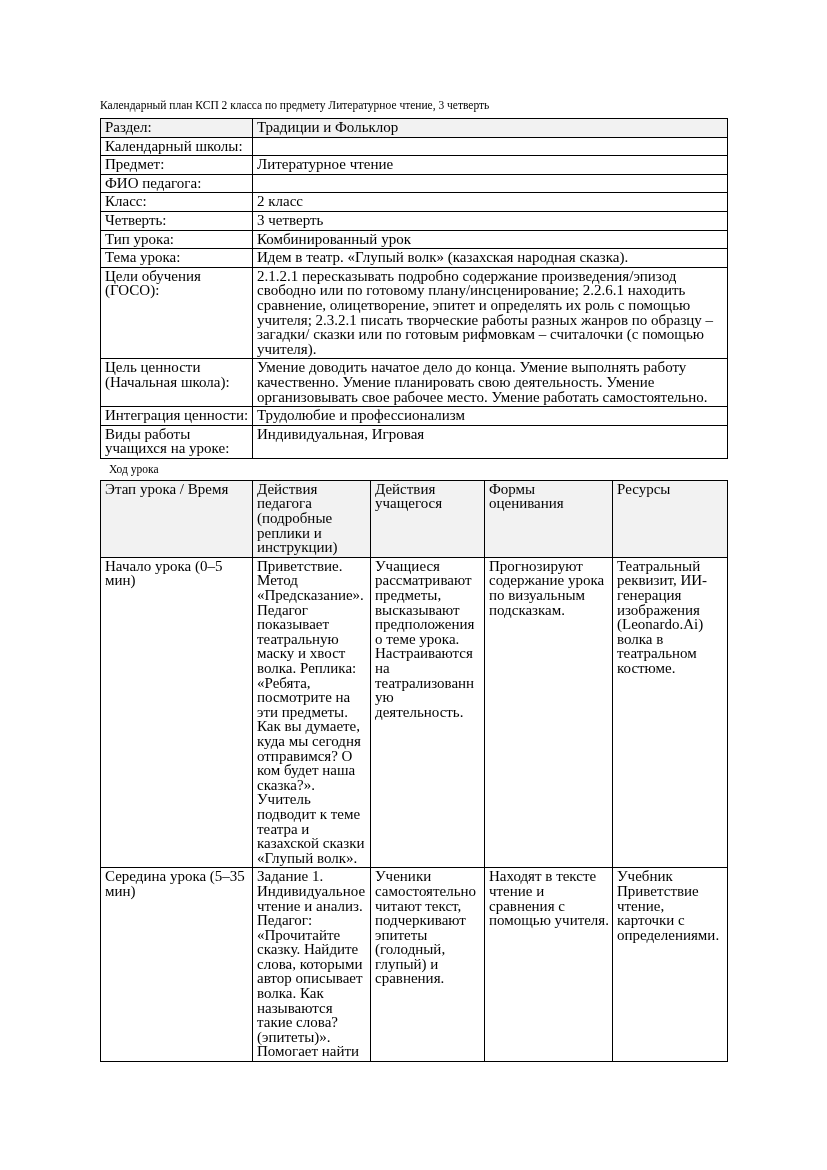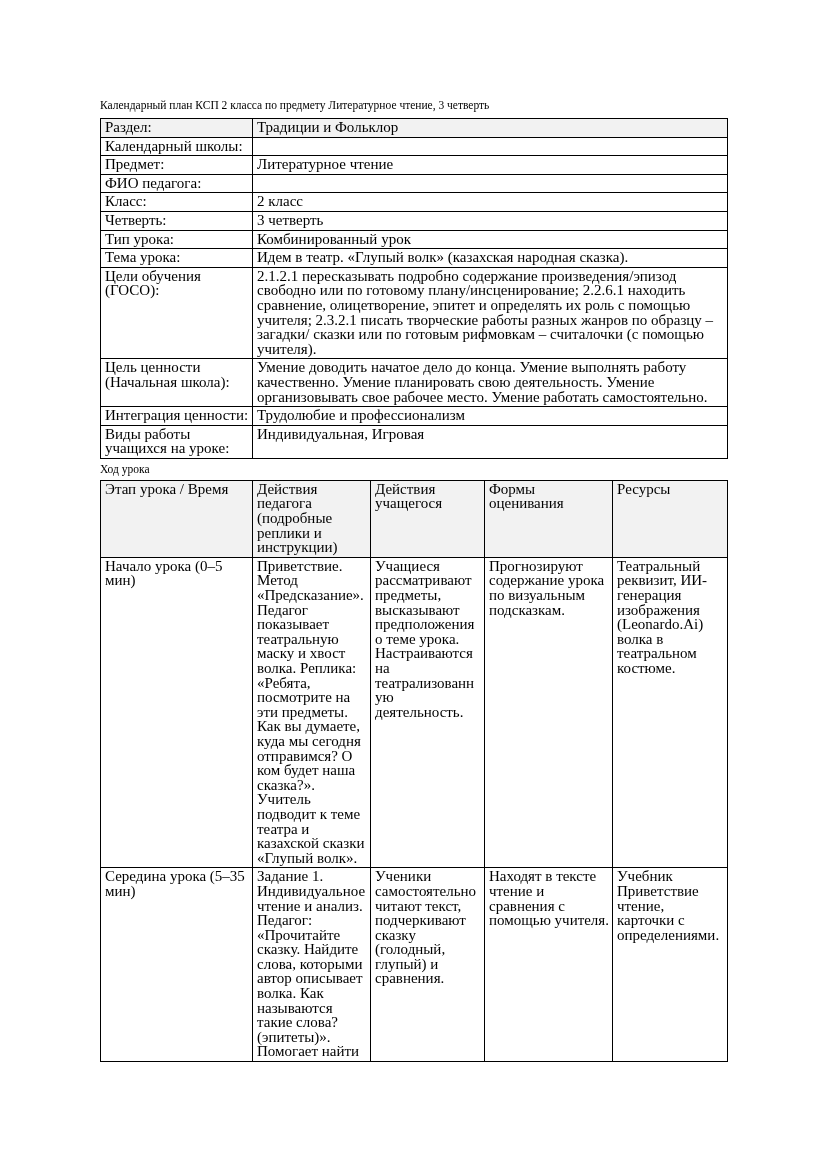--- a/index.html
+++ b/index.html
@@ -24,21 +24,21 @@
   }
   .doc-title {
     font-size: 11.5px;
     line-height: 14px;
     margin: 0 0 6px 0;
     white-space: nowrap;
   }
   .section-label {
     font-size: 11.5px;
     line-height: 14px;
-    margin: 3px 0 4px 0;
+    margin: 3px 0 4px 9px;
   }
   table.doc-table {
     border-collapse: collapse;
     width: 627px;
     table-layout: fixed;
     font-size: 15px;
     line-height: 14.6px;
   }
   table.doc-table td,
   table.doc-table th {
@@ -152,20 +152,20 @@
         <tr>
           <td>Начало урока (0–5 мин)</td>
           <td>Приветствие. Метод «Предсказание». Педагог показывает театральную маску и хвост волка. Реплика: «Ребята, посмотрите на эти предметы. Как вы думаете, куда мы сегодня отправимся? О ком будет наша сказка?». Учитель подводит к теме театра и казахской сказки «Глупый волк».</td>
           <td>Учащиеся рассматривают предметы, высказывают предположения о теме урока. Настраиваются на театрализованную деятельность.</td>
           <td>Прогнозируют содержание урока по визуальным подсказкам.</td>
           <td>Театральный реквизит, ИИ-генерация изображения (Leonardo.Ai) волка в театральном костюме.</td>
         </tr>
         <tr>
           <td>Середина урока (5–35 мин)</td>
           <td>Задание 1. Индивидуальное чтение и анализ. Педагог: «Прочитайте сказку. Найдите слова, которыми автор описывает волка. Как называются такие слова? (эпитеты)». Помогает найти</td>
-          <td>Ученики самостоятельно читают текст, подчеркивают сказку (голодный, глупый) и сравнения.</td>
+          <td>Ученики самостоятельно читают текст, подчеркивают эпитеты (голодный, глупый) и сравнения.</td>
           <td>Находят в тексте чтение и сравнения с помощью учителя.</td>
           <td>Учебник Приветствие чтение, карточки с определениями.</td>
         </tr>
       </tbody>
   </table>
 
 </div>
 
 </body></html>

